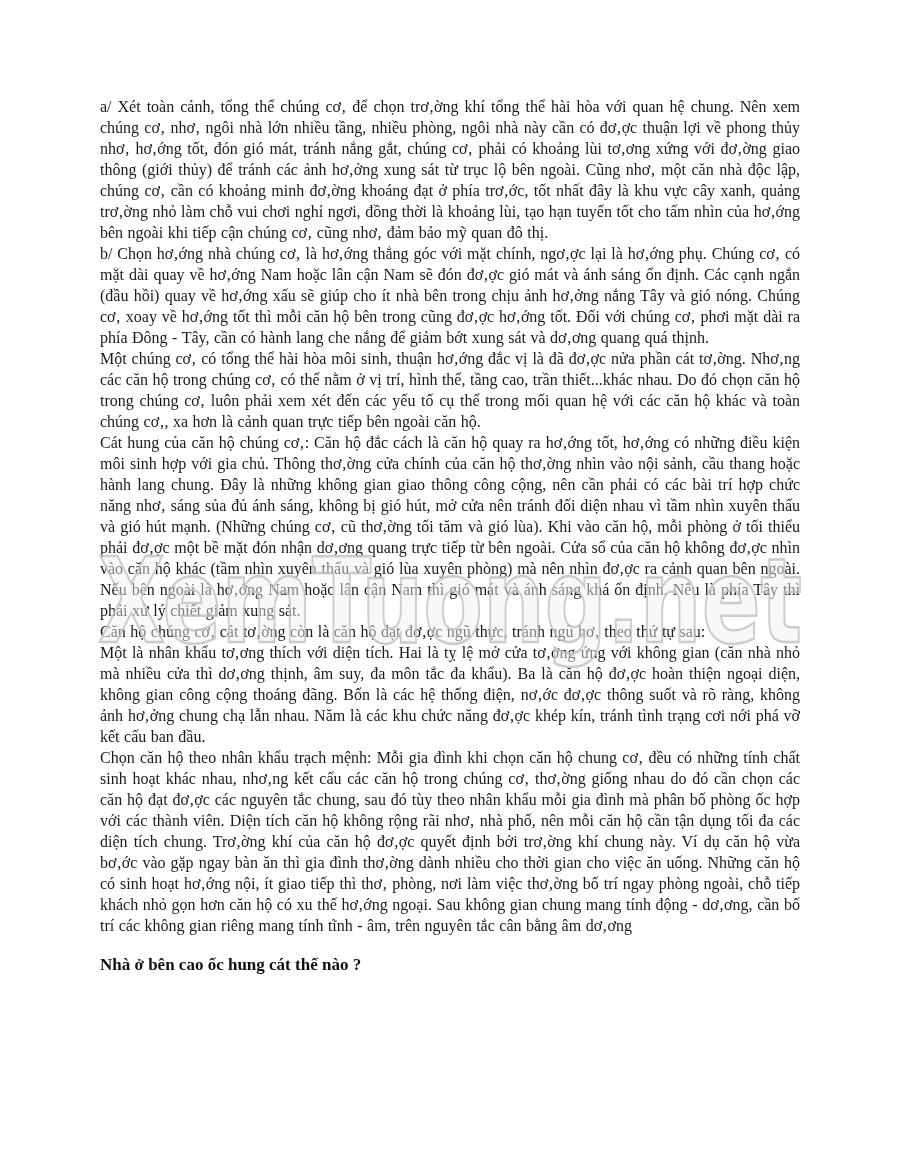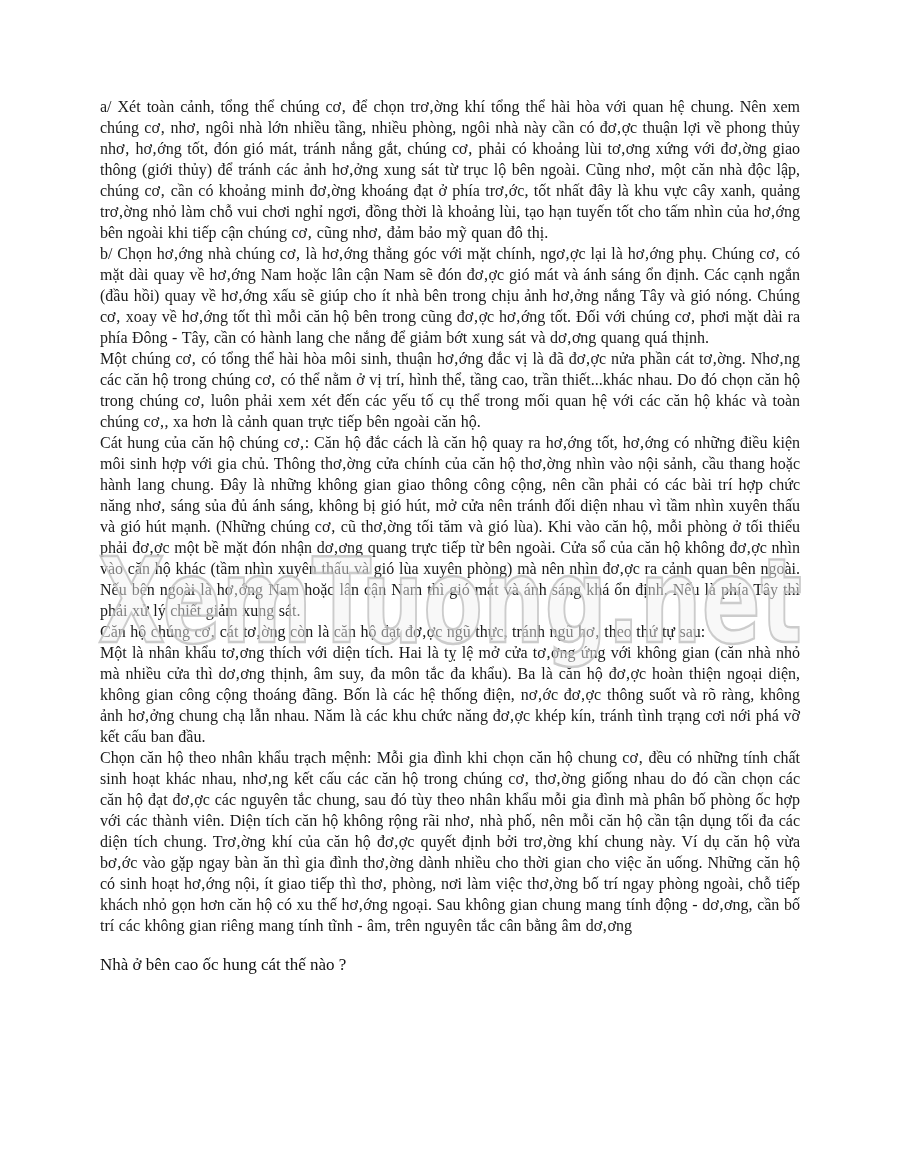--- a/index.html
+++ b/index.html
@@ -22,21 +22,21 @@
   .para {
     margin: 0;
     font-size: 16px;
     line-height: 21px;
     text-align: justify;
     word-spacing: 0.5px;
   }
   .section-heading {
     margin: 19px 0 0 0;
     font-size: 17px;
-    font-weight: normal;
+    font-weight: bold;
     color: #111111;
   }
   .watermark {
     position: absolute;
     left: 86px;
     top: 530px;
     z-index: 2;
     pointer-events: none;
     opacity: 0.85;
   }

